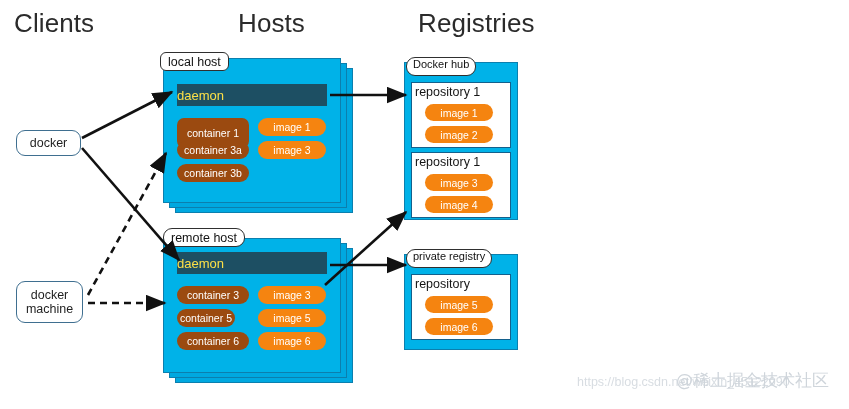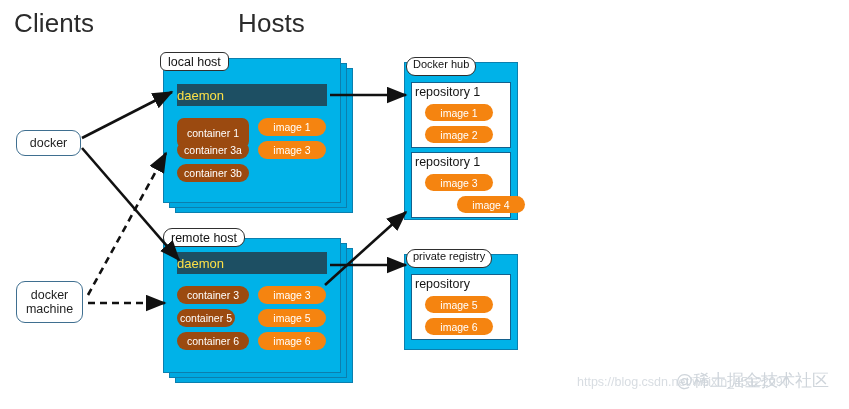--- a/index.html
+++ b/index.html
@@ -89,20 +89,21 @@
   #wm-cn{left:676px;top:369px;font-size:17px;color:#cfd5db;
          font-family:"DejaVu Sans",sans-serif;}
 </style>
 </head>
 <body>
 
 <div id="stage">
 
   <div class="section-title" id="t-clients">Clients</div>
   <div class="section-title" id="t-hosts">Hosts</div>
+  <div class="section-title" id="t-registries">Registries</div>
 
   <div class="client-box" id="client-docker">
     <span>docker</span>
   </div>
 
   <div class="client-box" id="client-docker-machine">
     <div>
       <div>docker</div>
       <div>machine</div>
     </div>
@@ -185,21 +186,21 @@
   </div>
   <div class="pill image" style="left:425px;top:126px;width:68px;height:17px;">
     <span>image 2</span>
   </div>
 
   <div class="repo" style="left:411px;top:152px;width:100px;height:66px;"></div>
   <div class="repo-label" style="left:415px;top:155px;">repository 1</div>
   <div class="pill image" style="left:425px;top:174px;width:68px;height:17px;">
     <span>image 3</span>
   </div>
-  <div class="pill image" style="left:425px;top:196px;width:68px;height:17px;margin-left:32px;">
+  <div class="pill image" style="left:425px;top:196px;width:68px;height:17px;">
     <span>image 4</span>
   </div>
 
   <div class="registry" style="left:404px;top:254px;width:114px;height:96px;"></div>
   <div class="registry-tab" style="left:406px;top:249px;">
     <span>private registry</span>
   </div>
 
   <div class="repo" style="left:411px;top:274px;width:100px;height:66px;"></div>
   <div class="repo-label" style="left:415px;top:277px;">repository</div>

